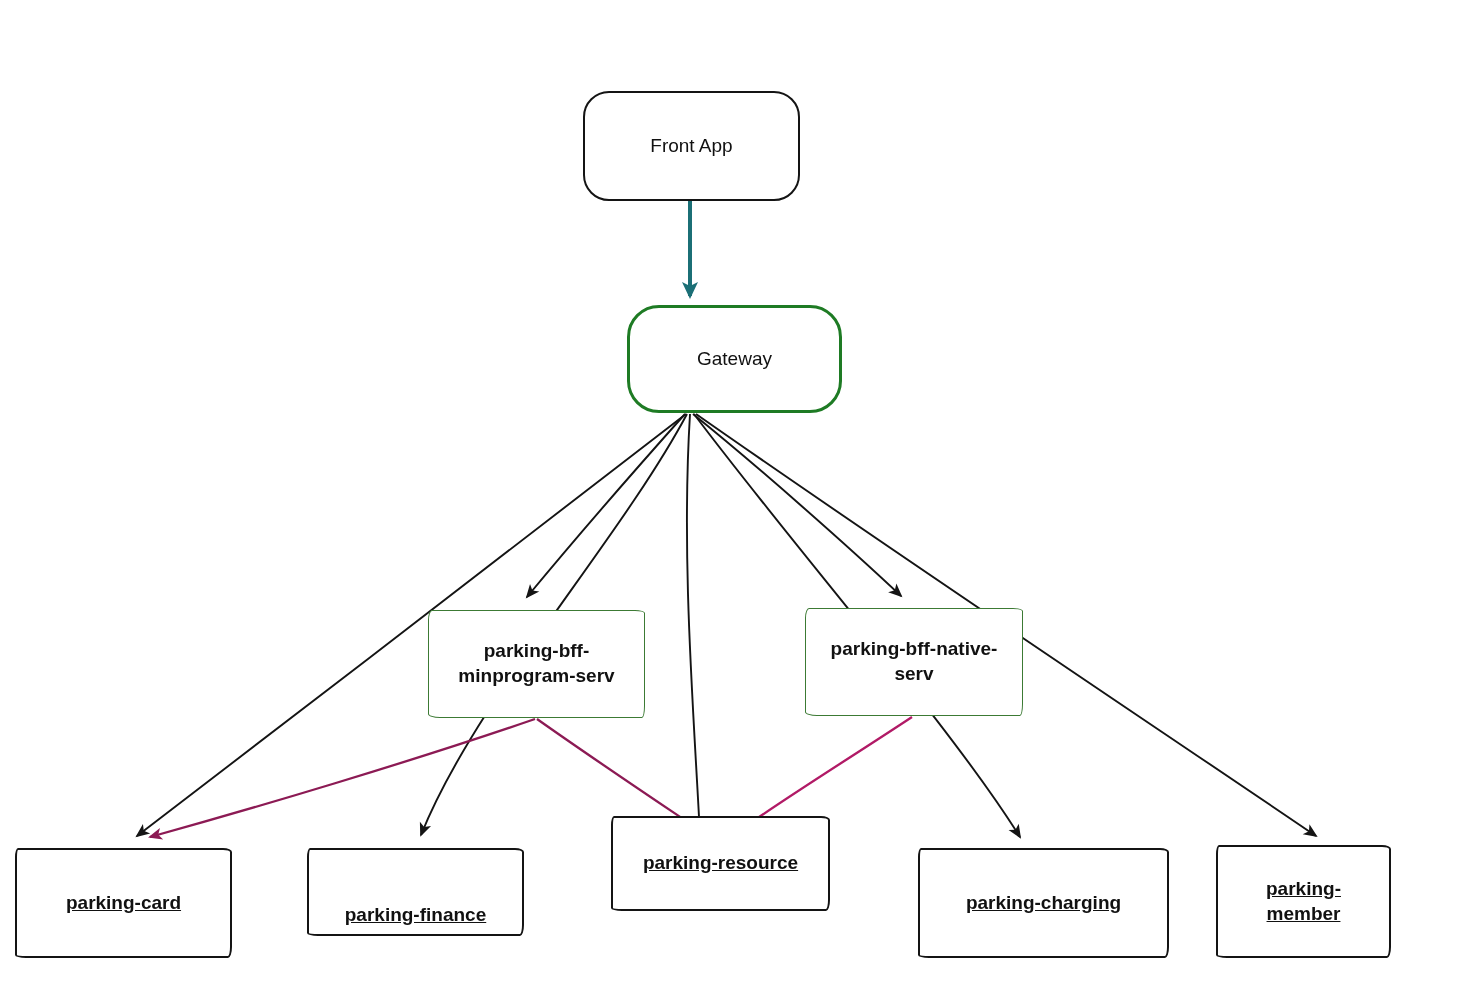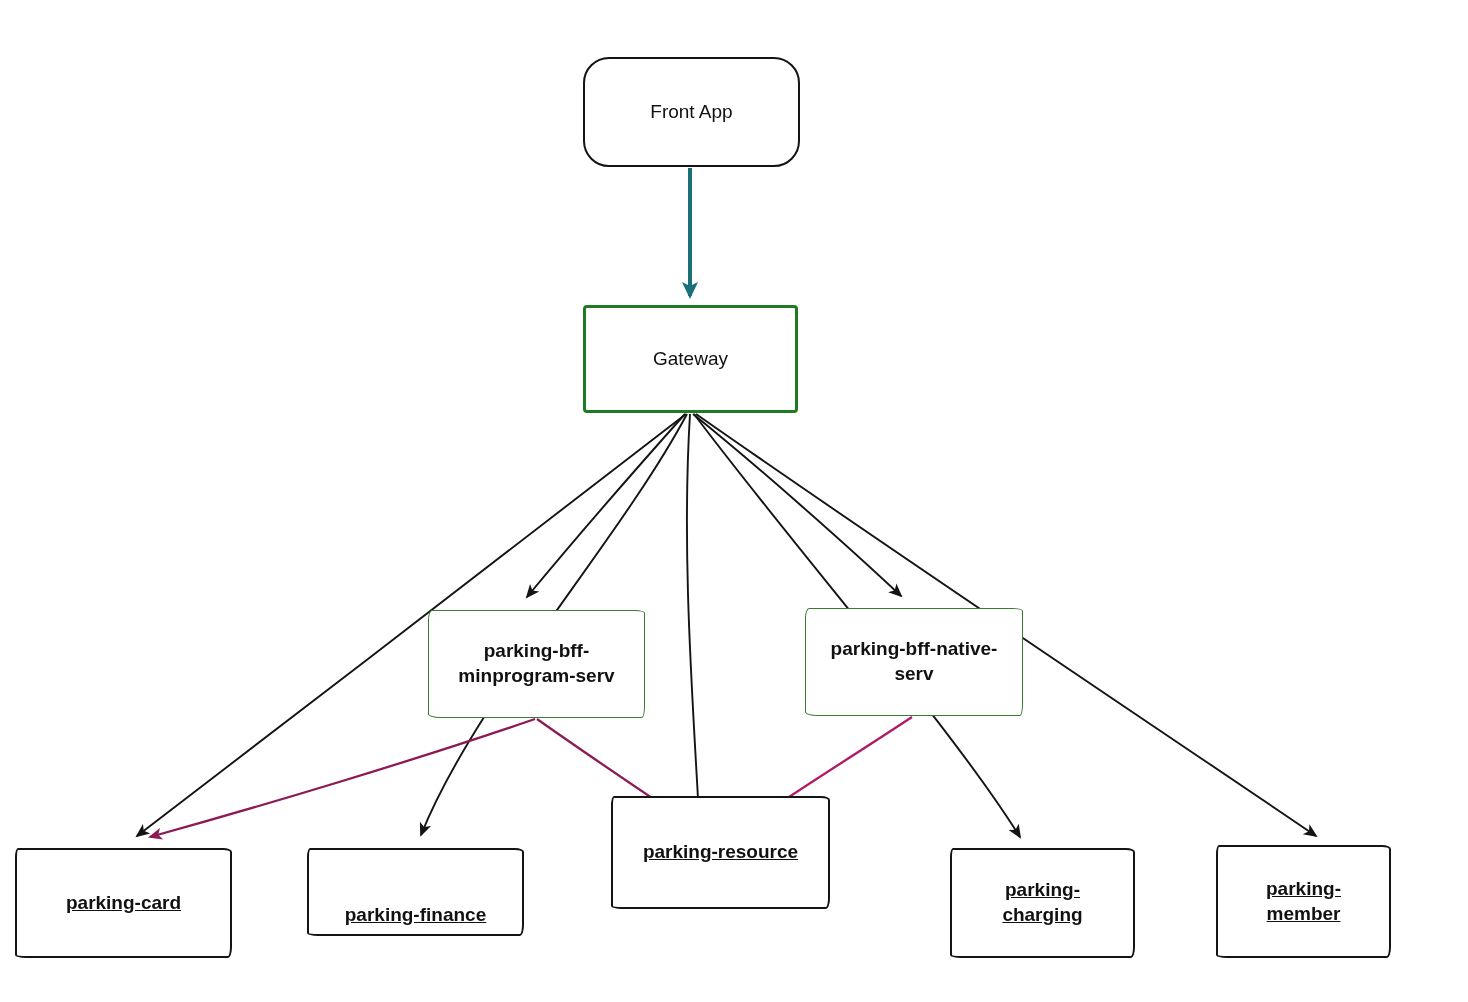--- a/index.html
+++ b/index.html
@@ -18,24 +18,26 @@
     background:#ffffff;
     color:#111111;
     font-size:19px;
     line-height:1.3;
     box-sizing:border-box;
     padding:6px 14px;
   }
   .node.rounded{
     border:2.2px solid #141414;
     border-radius:26px;
+    margin-top:34px;
   }
   .node.gateway{
     border:3.6px solid #1e7b24;
-    border-radius:4px;
+    border-radius:32px;
+    margin-left:44px;
   }
   .node.bff{
     border:1.6px solid #3c7a34;
     font-weight:bold;
     
     border-radius:4px 10px 3px 12px / 10px 3px 12px 4px;
   }
   .node.service{
     border:2.2px solid #141414;
     font-weight:bold;
@@ -104,25 +106,25 @@
   </div>
 
   <div class="node service" style="left:15px;top:848px;width:217px;height:110px;">
     <span>parking-card</span>
   </div>
 
   <div class="node service" style="left:307px;top:848px;width:217px;height:88px;align-items:flex-end;">
     <span>parking-finance</span>
   </div>
 
-  <div class="node service" style="left:611px;top:796px;width:219px;height:113px;">
+  <div class="node service" style="left:611px;top:816px;width:219px;height:95px;">
     <span>parking-resource</span>
   </div>
 
-  <div class="node service" style="left:950px;top:848px;width:185px;height:110px;">
+  <div class="node service" style="left:918px;top:848px;width:251px;height:110px;">
     <span>parking-charging</span>
   </div>
 
   <div class="node service" style="left:1216px;top:845px;width:175px;height:113px;">
     <span>parking-member</span>
   </div>
 
 </div>
 
 </body></html>

